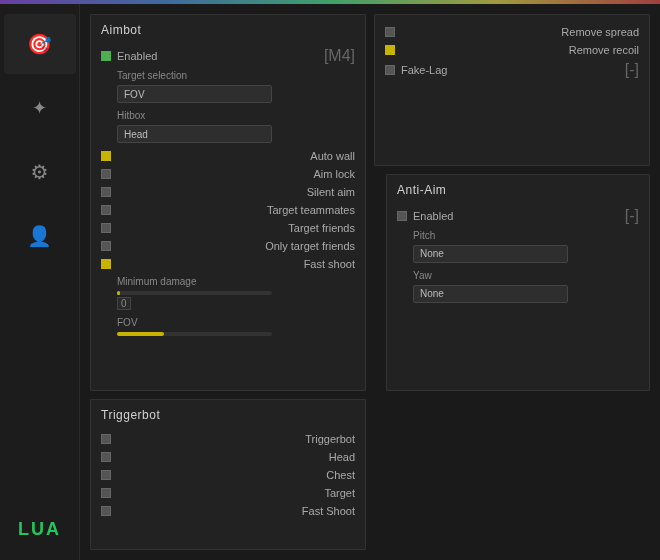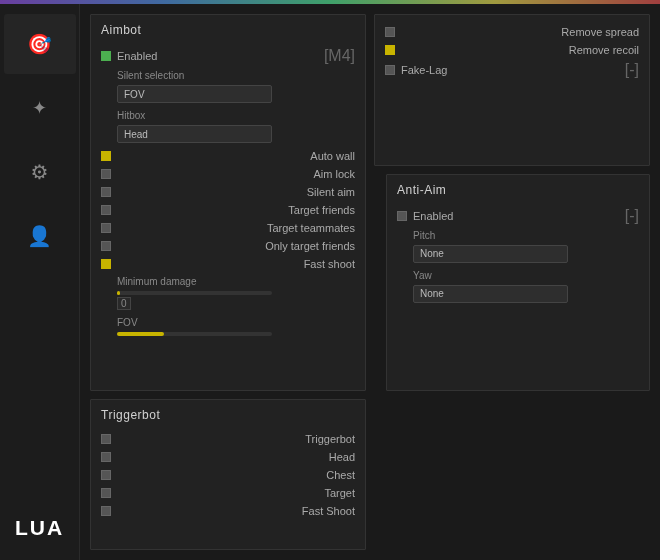--- a/index.html
+++ b/index.html
@@ -55,23 +55,23 @@
     }
 
     .sidebar-icon {
       font-size: 20px;
       line-height: 1;
     }
 
     .lua-label {
       margin-top: auto;
       margin-bottom: 20px;
-      font-size: 21px;
+      font-size: 18px;
       font-weight: bold;
-      color: #ffffff;
+      color: #22c55e;
       letter-spacing: 2px;
     }
 
     
     .content {
       flex: 1;
       padding: 10px;
       display: grid;
       grid-template-columns: 1fr 1fr;
       grid-template-rows: auto auto;
@@ -249,21 +249,21 @@
 
     <div class="panel aimbot-panel" style="grid-column:1; grid-row:1/3; overflow:hidden;">
       <div class="panel-title">Aimbot</div>
 
       <div class="panel-row">
         <div class="checkbox-indicator checked"></div>
         <span class="panel-row-label">Enabled</span>
         <span class="keybind">[M4]</span>
       </div>
 
-      <div class="section-label">Silent selection</div>
+      <div class="section-label">Target selection</div>
       <div class="dropdown">
         <span class="dropdown-text">FOV</span>
       </div>
 
       <div class="section-label">Hitbox</div>
       <div class="dropdown">
         <span class="dropdown-text">Head</span>
       </div>
 
       <div class="panel-row">
@@ -273,25 +273,25 @@
       <div class="panel-row">
         <div class="checkbox-indicator gray-check"></div>
         <span class="panel-row-label">Aim lock</span>
       </div>
       <div class="panel-row">
         <div class="checkbox-indicator gray-check"></div>
         <span class="panel-row-label">Silent aim</span>
       </div>
       <div class="panel-row">
         <div class="checkbox-indicator gray-check"></div>
+        <span class="panel-row-label">Target teammates</span>
+      </div>
+      <div class="panel-row">
+        <div class="checkbox-indicator gray-check"></div>
         <span class="panel-row-label">Target friends</span>
-      </div>
-      <div class="panel-row">
-        <div class="checkbox-indicator gray-check"></div>
-        <span class="panel-row-label">Target teammates</span>
       </div>
       <div class="panel-row">
         <div class="checkbox-indicator gray-check"></div>
         <span class="panel-row-label">Only target friends</span>
       </div>
       <div class="panel-row">
         <div class="checkbox-indicator yellow"></div>
         <span class="panel-row-label">Fast shoot</span>
       </div>
 

